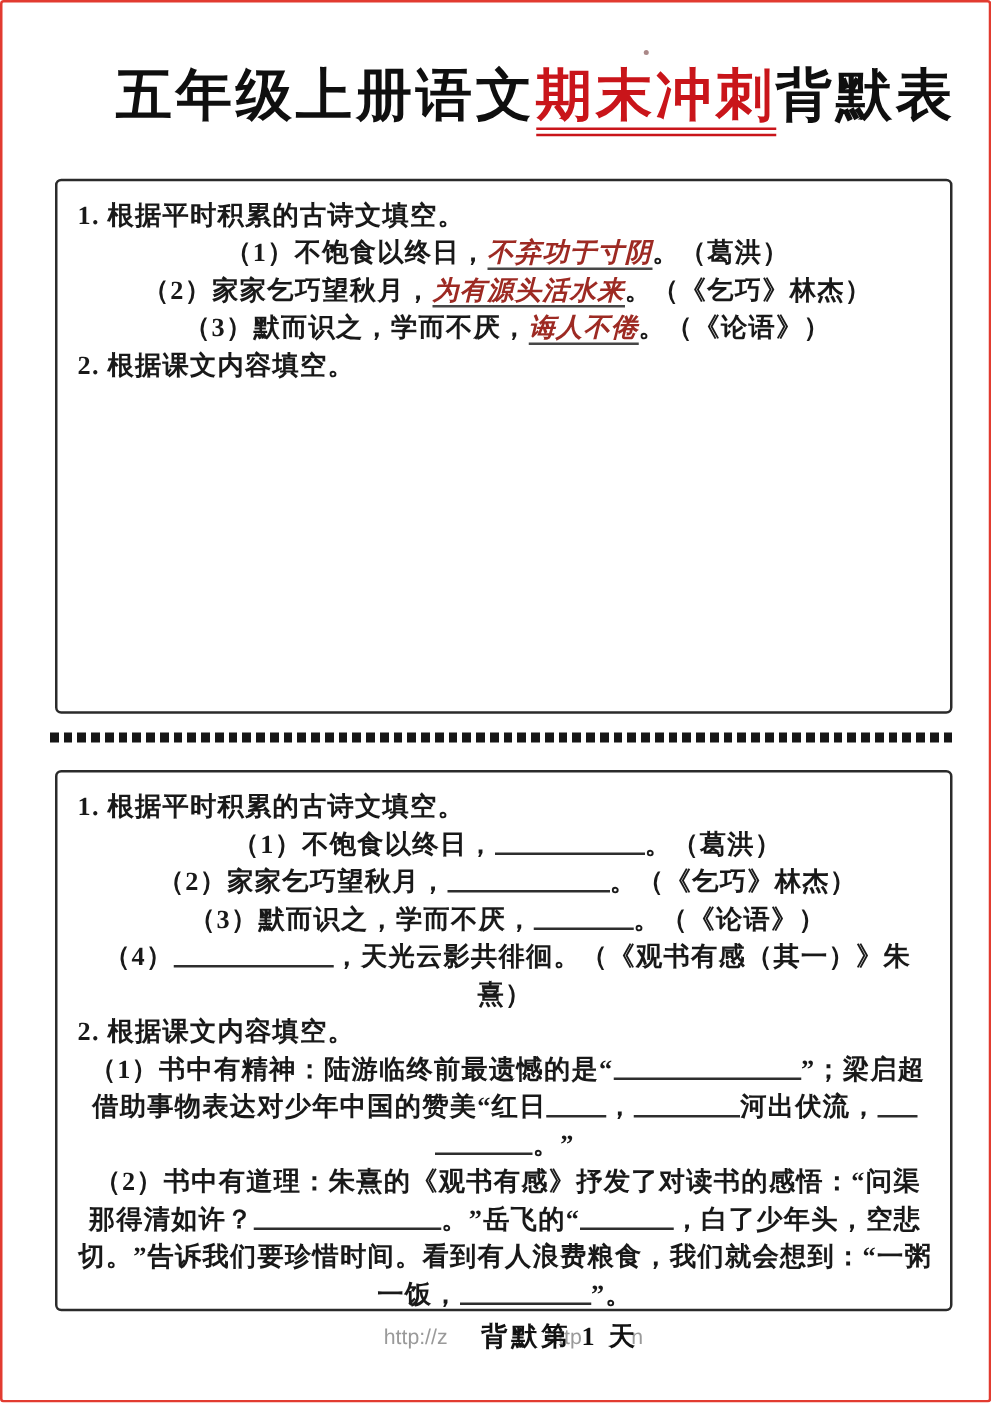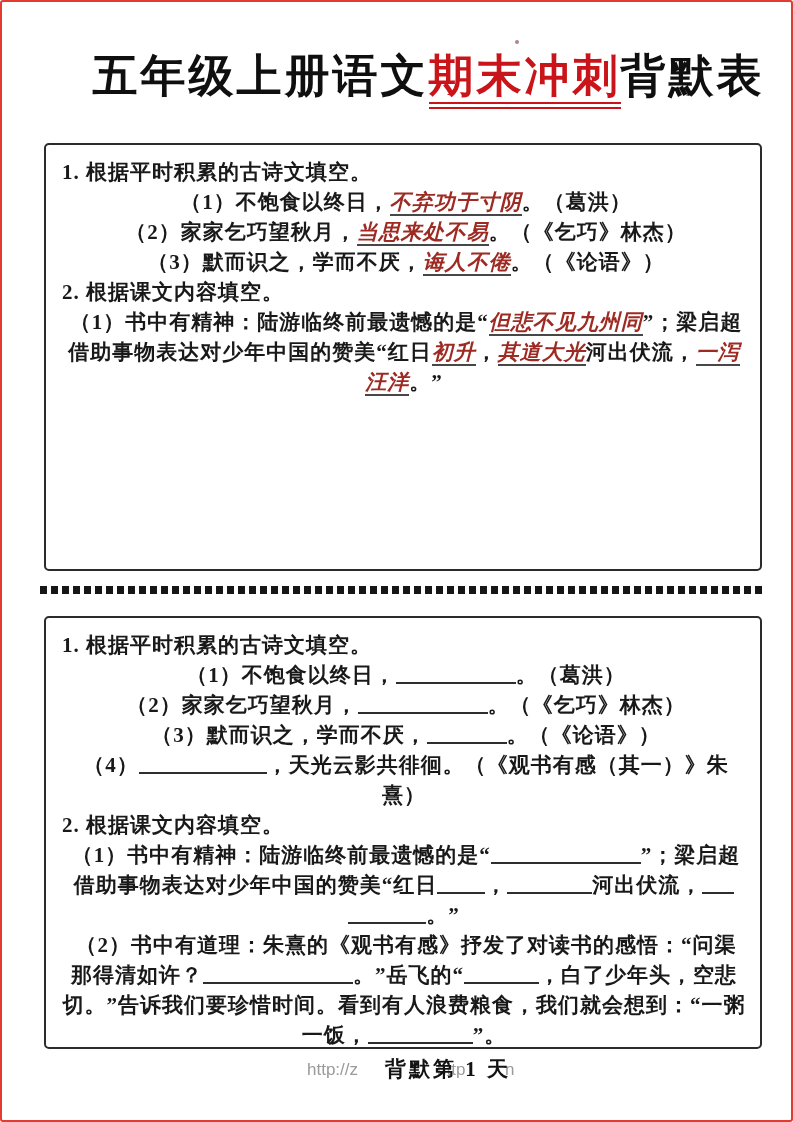--- a/index.html
+++ b/index.html
@@ -46,24 +46,23 @@
 <div class="page-frame"></div>
 <div class="top-dot"></div>
 
 <div class="title-wrap">
   <span>五年级上册语文</span><span class="title-hl">期末冲刺</span><span>背默表</span>
 </div>
 
 <div class="qbox box-answers">
     <div class="para"><span>1. 根据平时积累的古诗文填空。</span></div>
     <div class="para ind"><span>（1）不饱食以终日，</span><span class="ans">不弃功于寸阴</span><span>。（葛洪）</span></div>
-    <div class="para ind"><span>（2）家家乞巧望秋月，</span><span class="ans">当思来处不易</span><span>。（《乞巧》林杰）</span></div>
+    <div class="para ind"><span>（2）家家乞巧望秋月，</span><span class="ans">为有源头活水来</span><span>。（《乞巧》林杰）</span></div>
     <div class="para ind"><span>（3）默而识之，学而不厌，</span><span class="ans">诲人不倦</span><span>。（《论语》）</span></div>
     <div class="para"><span>2. 根据课文内容填空。</span></div>
-    <div class="para ind"><span>（1）书中有精神：陆游临终前最遗憾的是“</span><span class="ans">但悲不见九州同</span><span>”；梁启超借助事物表达对少年中国的赞美“红日</span><span class="ans">初升</span><span>，</span><span class="ans">其道大光</span><span>河出伏流，</span><span class="ans">一泻汪洋</span><span>。”</span></div>
   </div>
 
 <div class="divider"></div>
 
 <div class="qbox box-blanks">
     <div class="para"><span>1. 根据平时积累的古诗文填空。</span></div>
     <div class="para ind"><span>（1）不饱食以终日，</span><span class="blank" style="width: 120px;"></span><span>。（葛洪）</span></div>
     <div class="para ind"><span>（2）家家乞巧望秋月，</span><span class="blank" style="width: 130px;"></span><span>。（《乞巧》林杰）</span></div>
     <div class="para ind"><span>（3）默而识之，学而不厌，</span><span class="blank" style="width: 80px;"></span><span>。（《论语》）</span></div>
     <div class="para ind"><span>（4）</span><span class="blank" style="width: 128px;"></span><span>，天光云影共徘徊。（《观书有感（其一）》朱熹）</span></div>

